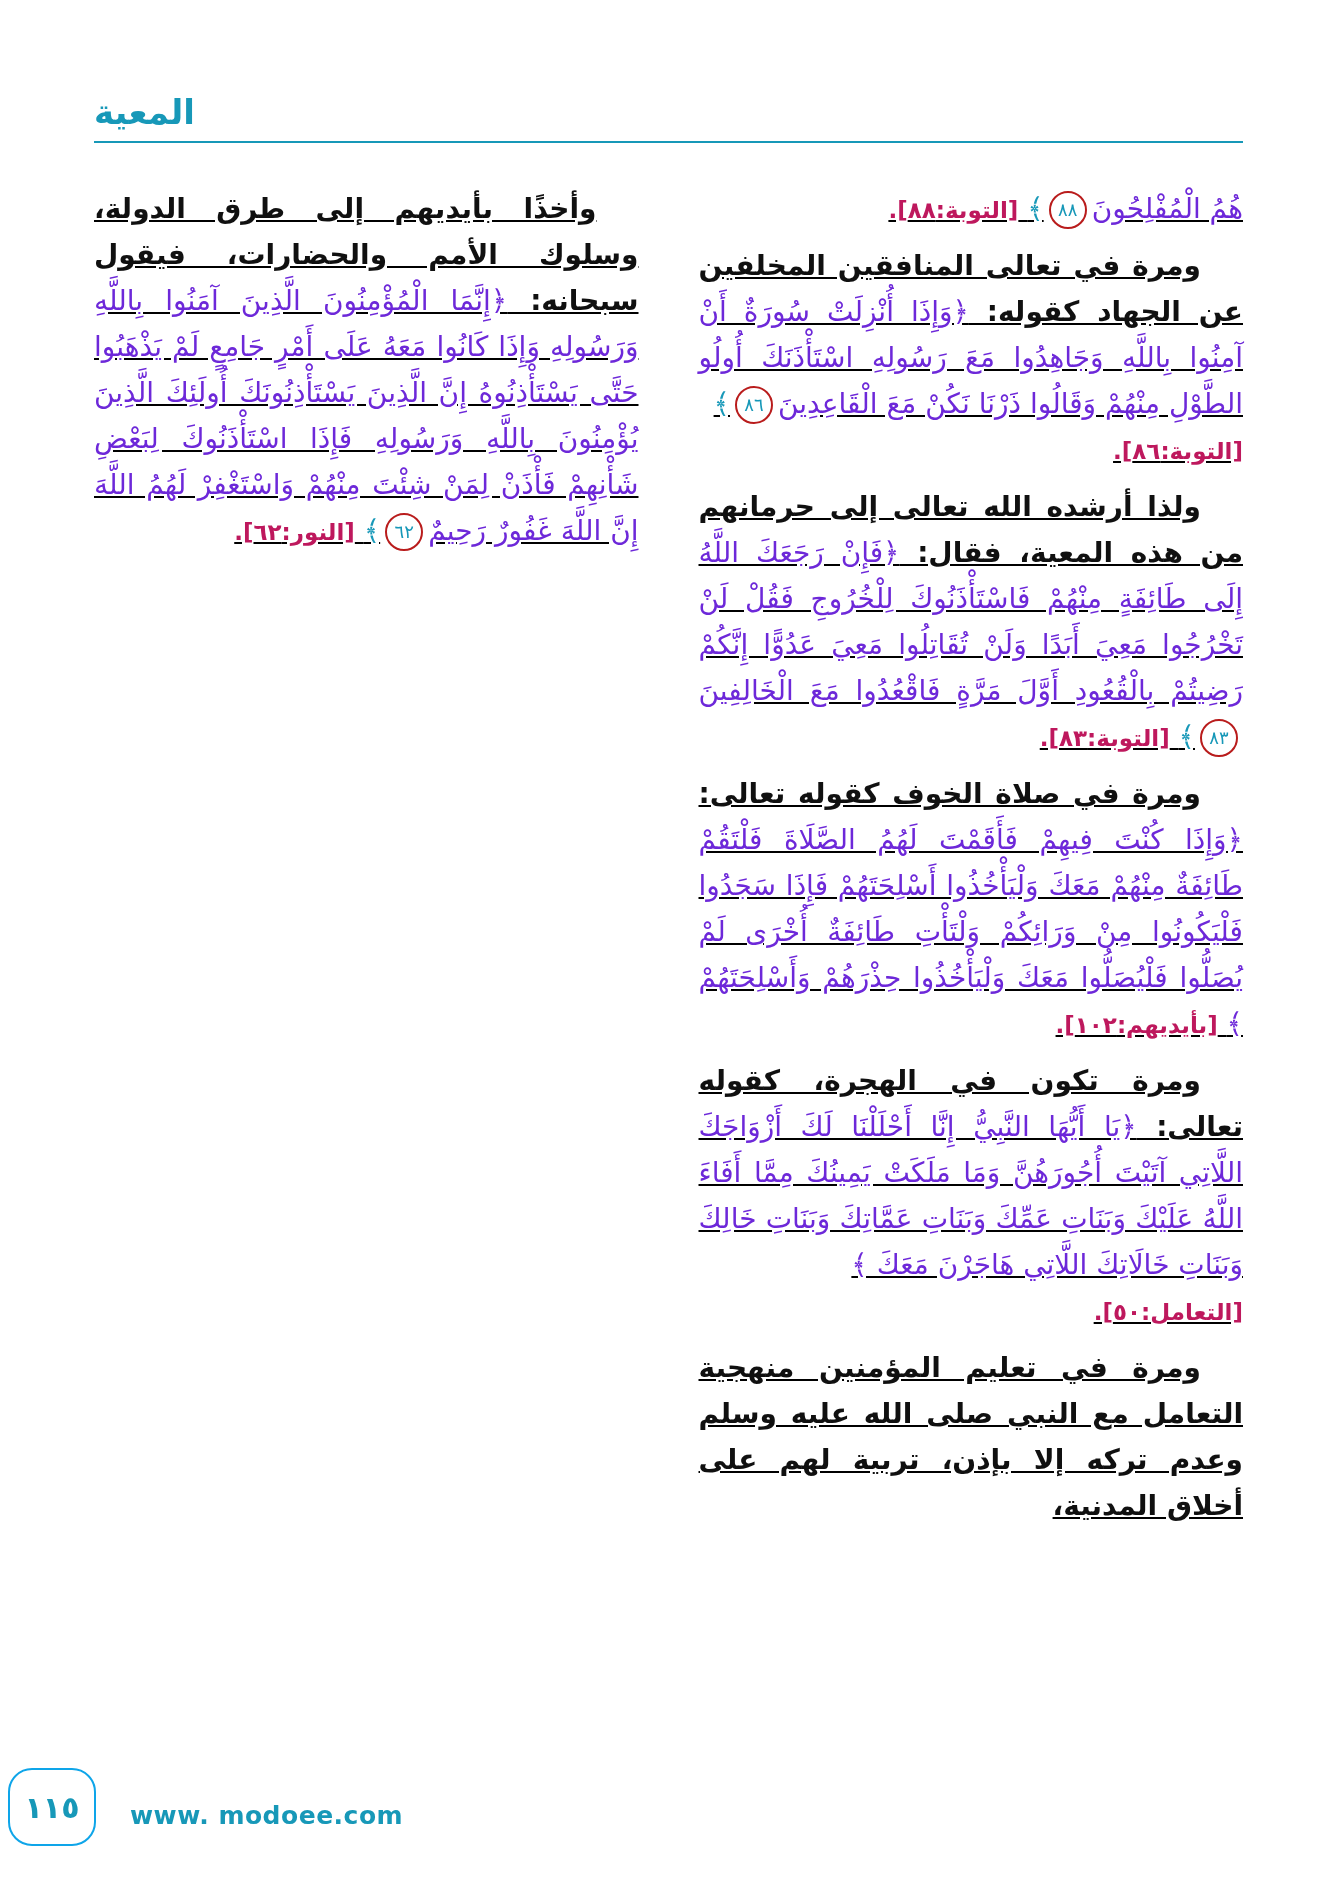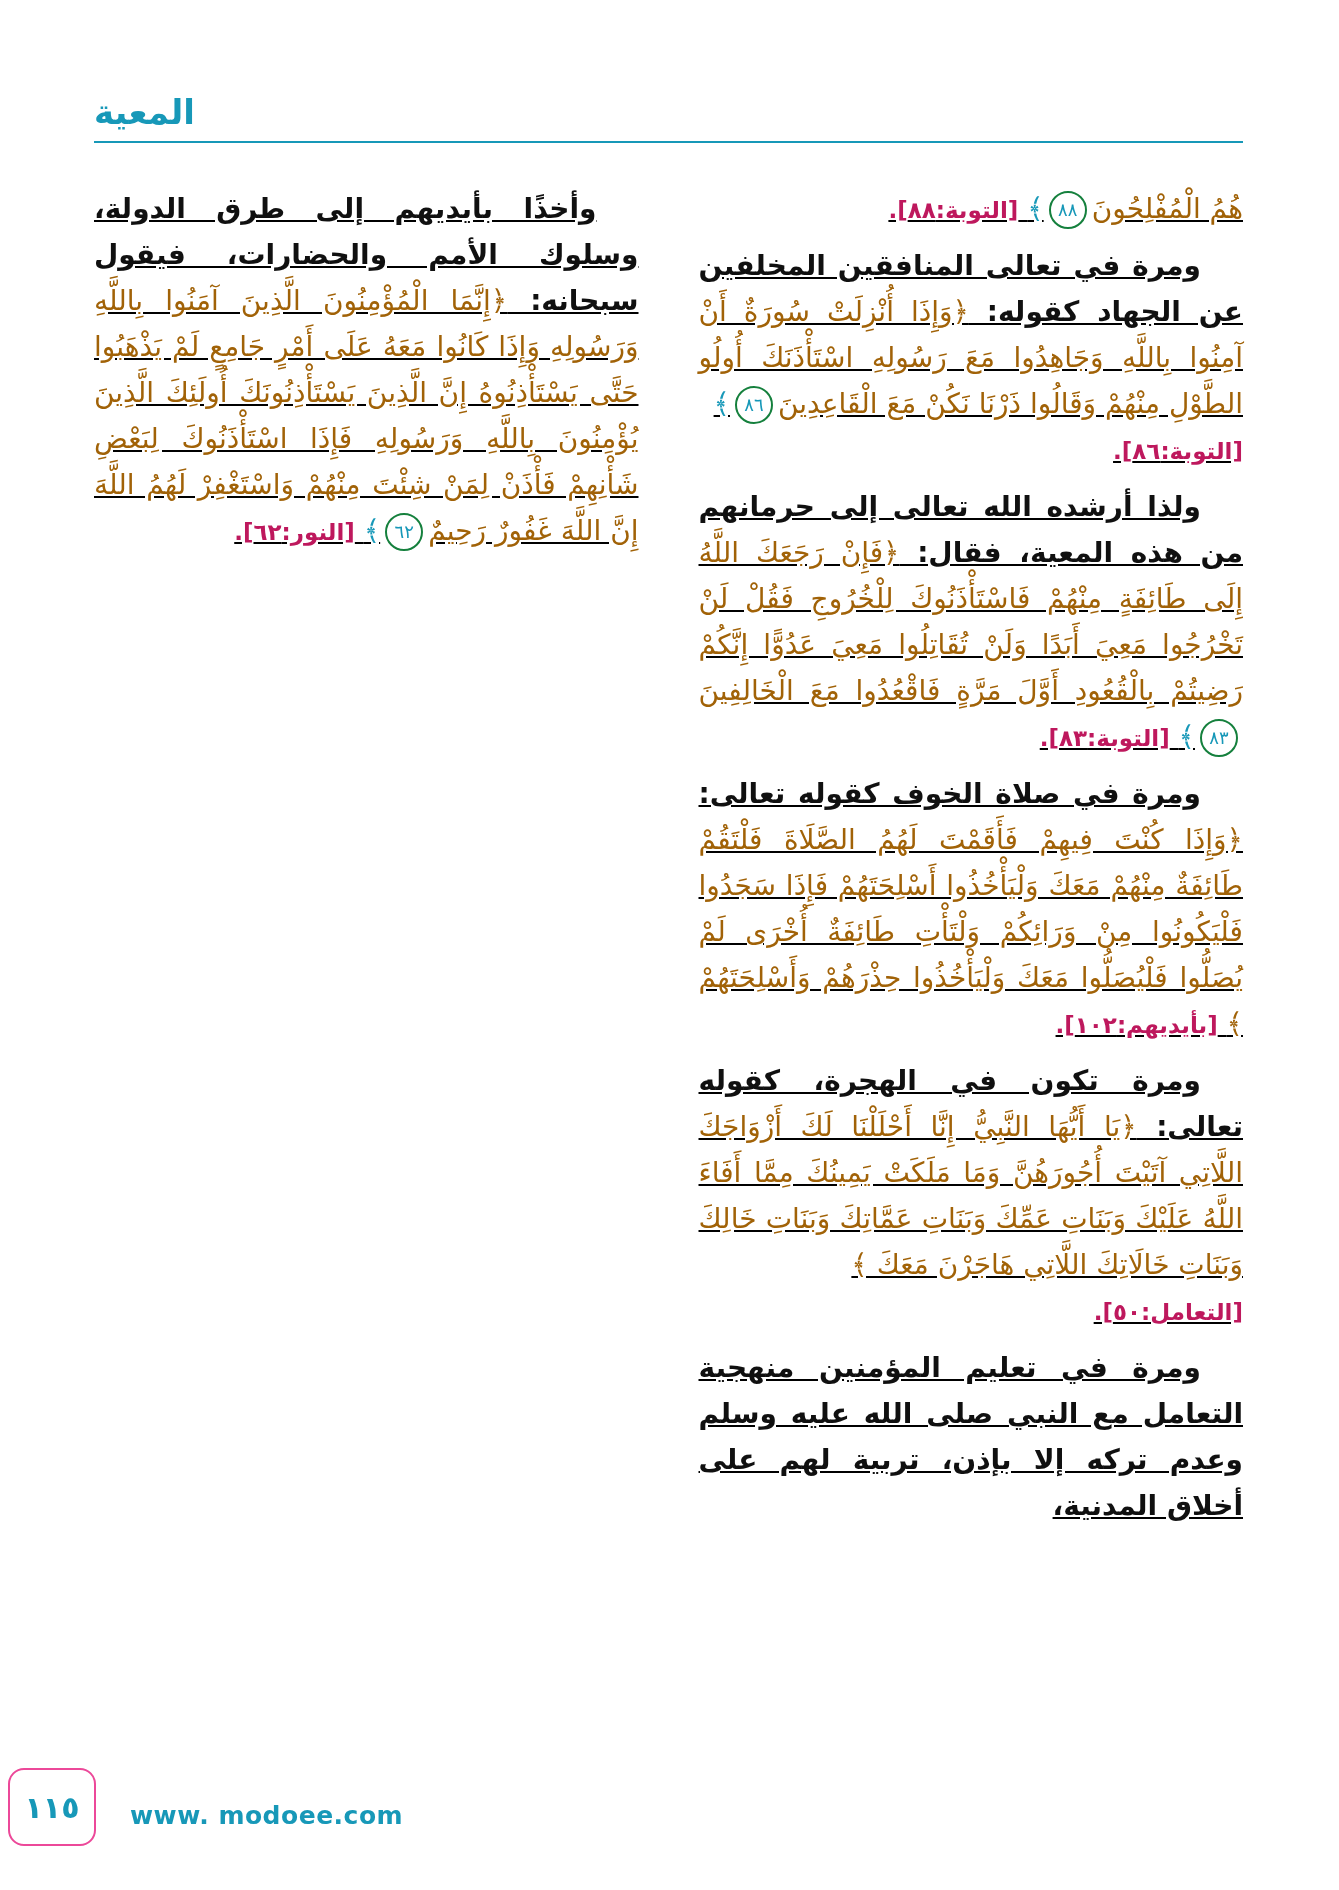--- a/index.html
+++ b/index.html
@@ -14,34 +14,34 @@
   .header-title{color:#1798b8;font-size:34px;font-weight:bold;text-align:left;line-height:1.2;}
   .header-rule{border-bottom:2px solid #1798b8;margin-top:8px;height:0;}
 
   
   .columns{position:absolute;top:186px;right:96px;left:94px;display:flex;gap:60px;}
   .col{flex:1 1 0;min-width:0;text-decoration:underline;}
 
   p.para{margin:0 0 10px 0;font-size:28px;line-height:46px;text-align:justify;color:#111111;}
   .indent{text-indent:42px;}
   .prose{font-weight:bold;color:#101010;}
-  .verse{color:#a16207;font-weight:400;}
+  .verse{color:#6d28d9;font-weight:400;}
   .ornament{color:#1798b8;}
   .cite{color:#be185d;font-weight:bold;font-size:23px;}
   .ayah{
     display:inline-flex;align-items:center;justify-content:center;
-    width:34px;height:34px;border:2px solid #15803d;border-radius:50%;
+    width:34px;height:34px;border:2px solid #b91c1c;border-radius:50%;
     color:#1798b8;font-size:18px;line-height:1;vertical-align:middle;margin:0 5px;
     text-indent:0;
   }
 
   
   .page-tab{
     position:absolute;left:8px;bottom:44px;width:84px;height:74px;
-    border:2px solid #ec4899;border-radius:16px;background:#ffffff;
+    border:2px solid #0ea5e9;border-radius:24px;background:#ffffff;
     display:flex;align-items:center;justify-content:center;
   }
   .page-number{color:#1798b8;font-size:30px;font-weight:bold;}
   .website{
     position:absolute;left:130px;bottom:60px;direction:ltr;
     color:#1798b8;font-size:25px;font-weight:bold;letter-spacing:0.5px;
   }
 </style>
 </head>
 <body>

